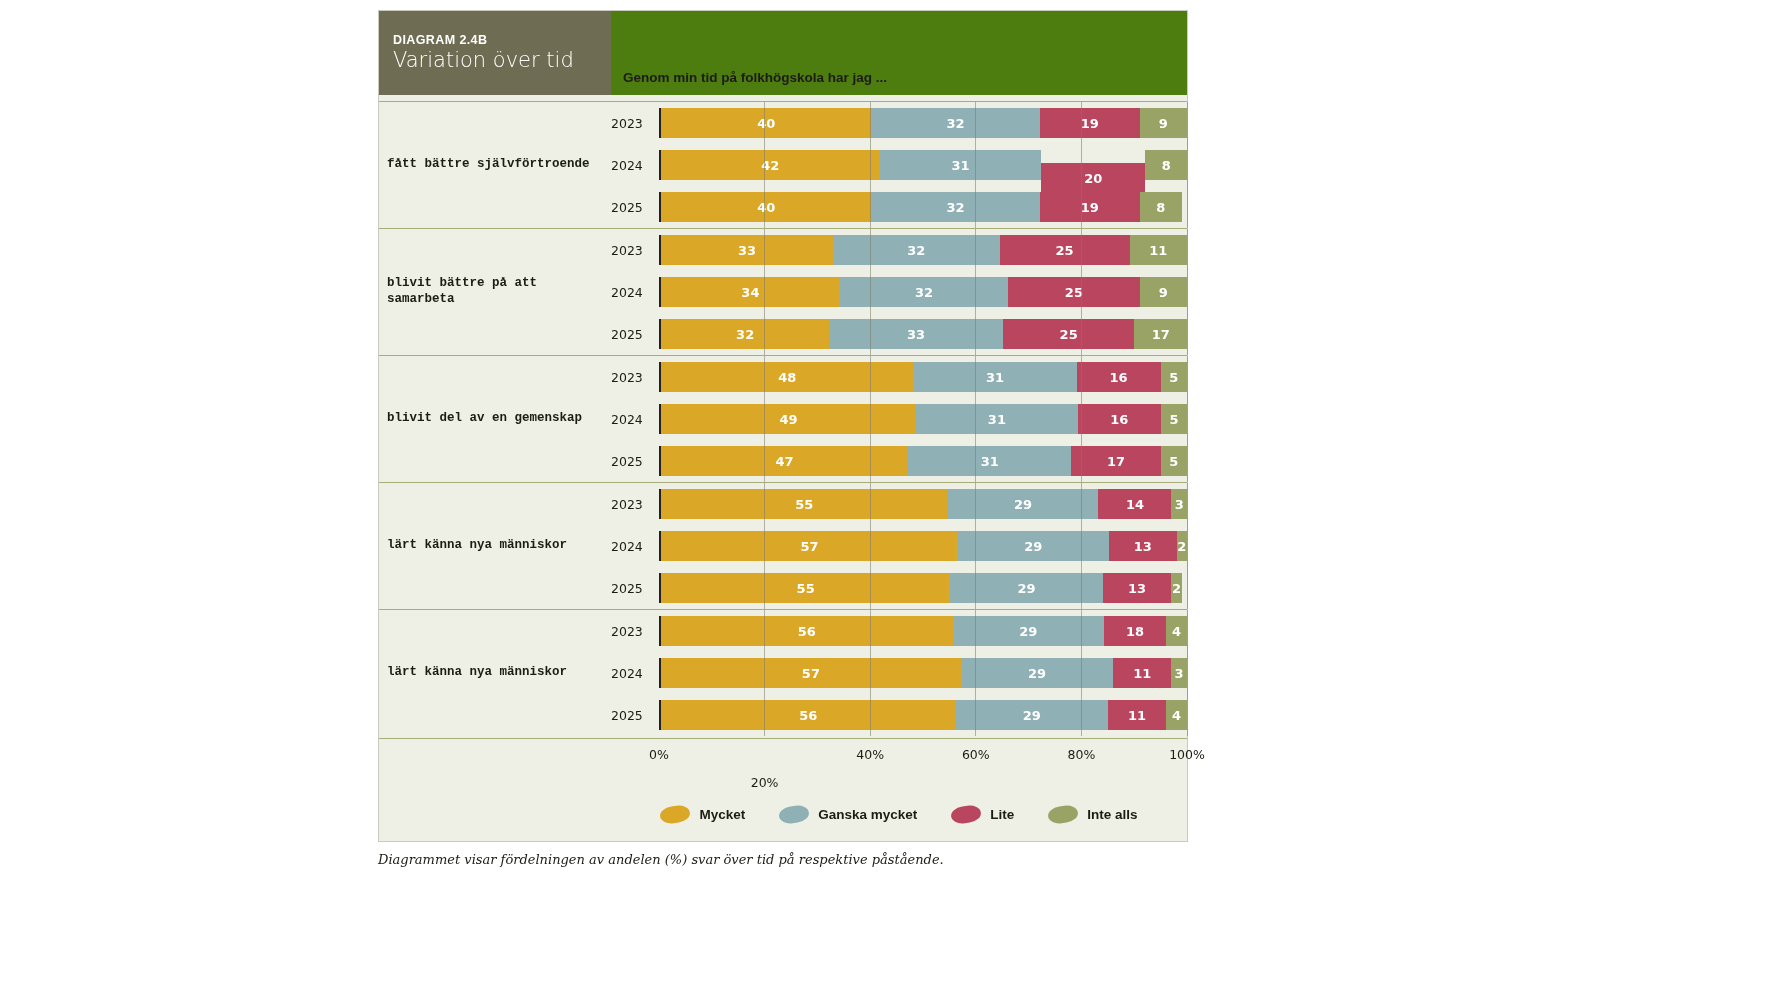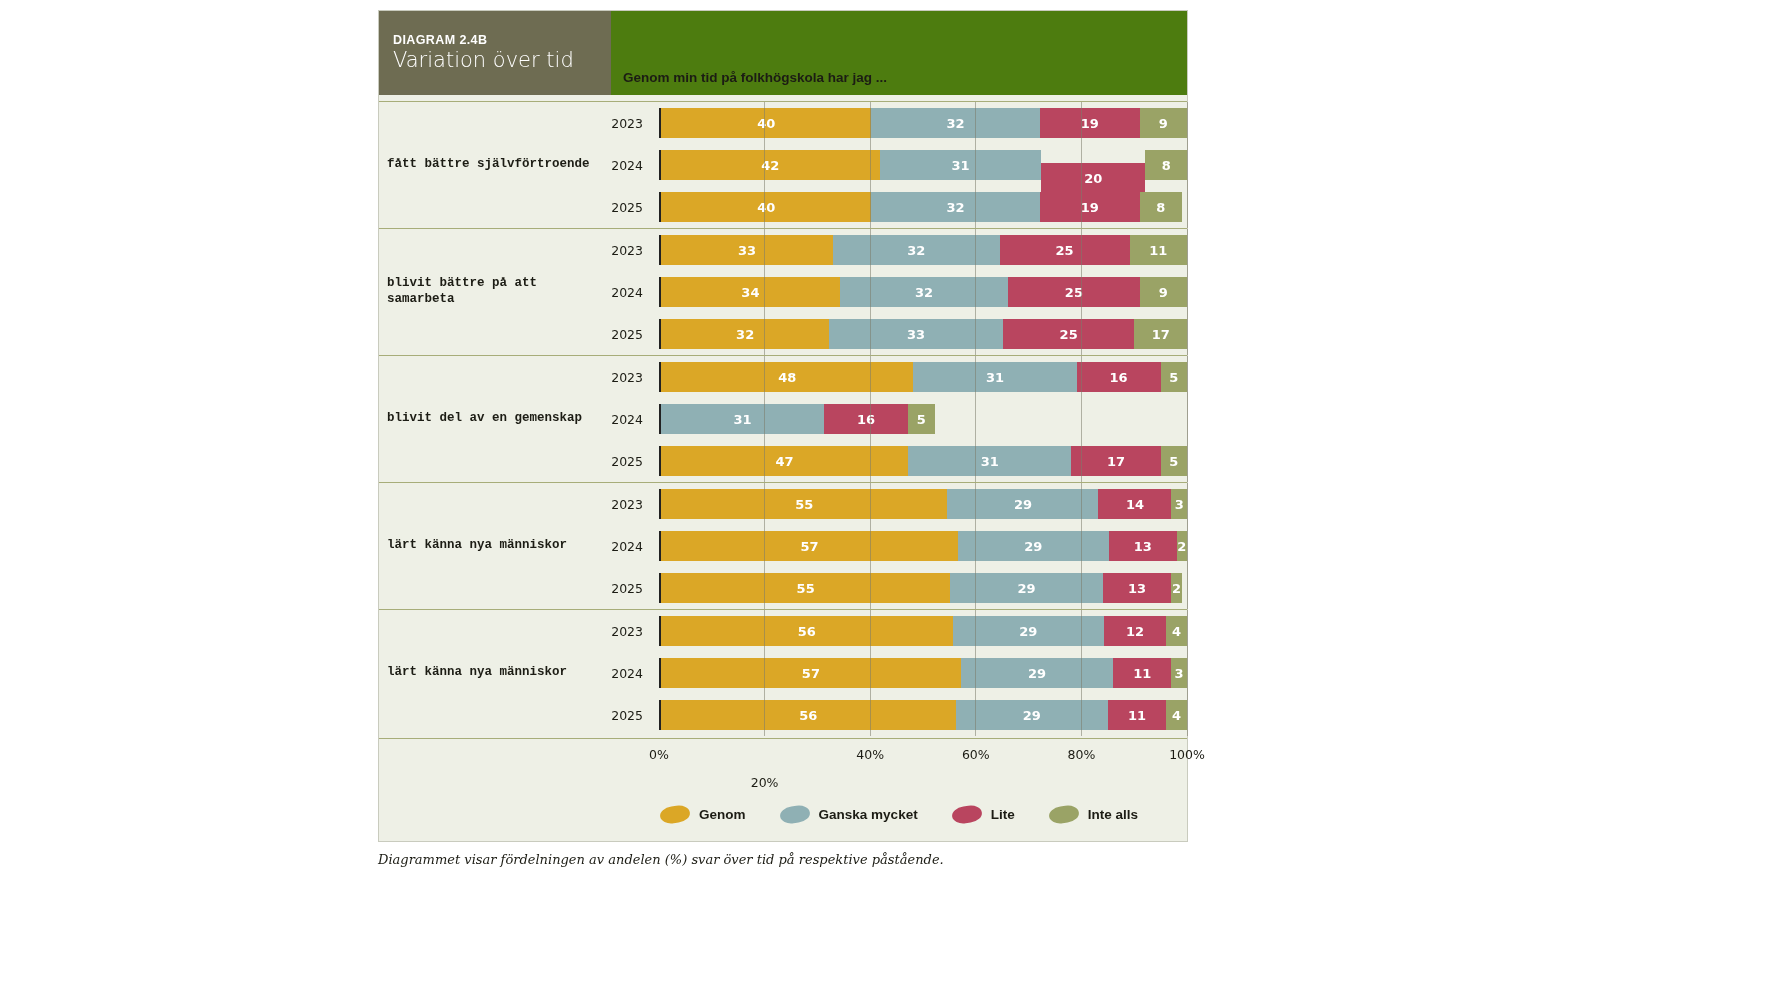--- a/index.html
+++ b/index.html
@@ -60,21 +60,21 @@
     padding-left: 8px; padding-right: 8px; font-family: Liberation Mono, monospace;
   }
   .group-label span {
     font-size: 12.5px; font-weight: bold; color:#1c1c14; line-height:1.25;
   }
 
   .group-rows { flex: 1 1 auto; position: relative; }
 
   .row { display:flex; align-items:center; height:42px; }
   .row-year {
-    flex: 0 0 48px; width:48px; text-align:right; padding-right:16px;
+    flex: 0 0 48px; width:48px; padding-right:8px;
     font-size:12.5px; color:#1c1c14;
     font-family:"DejaVu Sans", sans-serif;
   }
   .row-bar {
     position: relative; flex: 1 1 auto; height:30px;
     border-left: 2px solid #222;
     display:flex;
   }
   .seg {
     height:30px; display:flex; align-items:center; justify-content:center;
@@ -302,20 +302,23 @@
                     <span>16</span>
                   </div>
                   <div class="seg s3" style="width: 5%;">
                     <span>5</span>
                   </div>
                 </div>
               </div>
               <div class="row">
                 <div class="row-year">2024</div>
                 <div class="row-bar">
+                  <div class="seg s0" style="width: 49%;">
+                    <span>49</span>
+                  </div>
                   <div class="seg s1" style="width: 31%;">
                     <span>31</span>
                   </div>
                   <div class="seg s2" style="width: 16%;">
                     <span>16</span>
                   </div>
                   <div class="seg s3" style="width: 5%;">
                     <span>5</span>
                   </div>
                 </div>
@@ -419,21 +422,21 @@
               <div class="row">
                 <div class="row-year">2023</div>
                 <div class="row-bar">
                   <div class="seg s0" style="width: 56%;">
                     <span>56</span>
                   </div>
                   <div class="seg s1" style="width: 29%;">
                     <span>29</span>
                   </div>
                   <div class="seg s2" style="width: 12%;">
-                    <span>12</span>
+                    <span>18</span>
                   </div>
                   <div class="seg s3" style="width: 4%;">
                     <span>4</span>
                   </div>
                 </div>
               </div>
               <div class="row">
                 <div class="row-year">2024</div>
                 <div class="row-bar">
                   <div class="seg s0" style="width: 57%;">
@@ -486,21 +489,21 @@
             <span style="left: 40%;">40%</span>
             <span style="left: 60%;">60%</span>
             <span style="left: 80%;">80%</span>
             <span style="left: 100%;">100%</span>
           </div>
       </div>
 
       <div class="legend" id="legend">
           <div class="leg-item">
             <div class="leg-mark m0"></div>
-            <div class="leg-text">Genom</div>
+            <div class="leg-text">Mycket</div>
           </div>
           <div class="leg-item">
             <div class="leg-mark m1"></div>
             <div class="leg-text">Ganska mycket</div>
           </div>
           <div class="leg-item">
             <div class="leg-mark m2"></div>
             <div class="leg-text">Lite</div>
           </div>
           <div class="leg-item">

